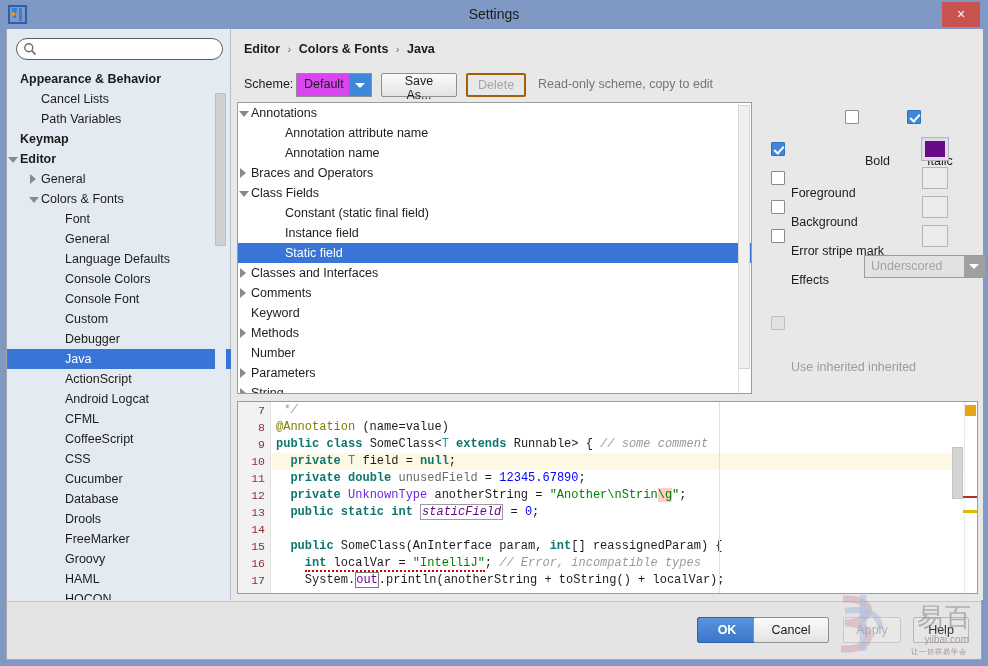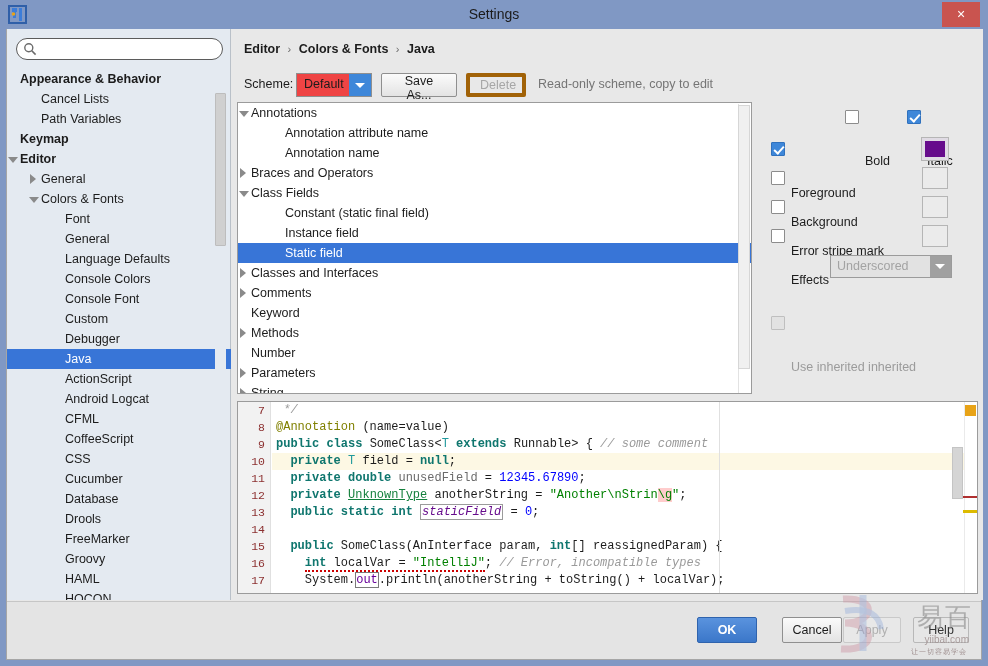--- a/index.html
+++ b/index.html
@@ -160,21 +160,21 @@
     position: absolute; left: 12px; top: 44px;
     height: 24px;
   }
   #scheme-label {
     position: absolute; left: 0; top: 4px;
     font-size: 12.5px; color: #1c1c1c;
   }
   #scheme-combo {
     position: absolute; left: 52px; top: 0;
     width: 76px; height: 24px;
-    background: #ef4444;
+    background: #d946ef;
     border: 1px solid #8f8f8f;
     cursor: pointer;
   }
   #scheme-combo-value {
     position: absolute; left: 7px; top: 3px;
     font-size: 12.5px; color: #1c1c1c;
   }
   #scheme-combo-arrow {
     position: absolute; right: 0; top: 0;
     width: 22px; height: 22px;
@@ -196,21 +196,21 @@
     font-size: 12.5px;
     font-family: "Liberation Sans", sans-serif;
     color: #1c1c1c;
     cursor: pointer;
     padding: 0 10px;
   }
   #save-as-btn { left: 137px; width: 76px; }
   #delete-btn {
     left: 222px; width: 60px;
     background: #e8e8e8;
-    border: 4px solid #a16207;
+    border: 2px solid #a16207;
     color: #a6a6a6;
     cursor: default;
   }
   #scheme-hint {
     position: absolute; left: 294px; top: 4px;
     font-size: 12.5px; color: #757575;
     white-space: nowrap;
   }
 
   
@@ -349,21 +349,21 @@
     padding-left: 4px;
     color: #1c1c1c;
   }
   .cline.hl { background: #fdf8e4; }
   .kw { color: #0f766e; font-weight: bold; }
   .ann { color: #808000; }
   .cmt { color: #9a9a9a; font-style: italic; }
   .str { color: #008000; }
   .num { color: #0000ff; }
   .typ { color: #20999d; }
-  .err { color: #15803d; text-decoration: underline; }
+  .err { color: #6d28d9; }
   .errbg { background: #ffcccc; color: #008000; }
   .fld { color: #6b6b6b; }
   .stat {
     font-style: italic;
     border: 1px solid #9b9b9b;
     padding: 0 1px;
   }
   .sout { border: 1px solid #7a7a7a; color: #660099; }
   .squig { border-bottom: 2px dotted #cc0000; }
   #margin-line {
@@ -417,25 +417,24 @@
     cursor: pointer;
   }
   #ok-btn {
     left: 690px; width: 60px;
     background: linear-gradient(#5a93de, #3b77c9);
     border: 1px solid #2f63ad;
     color: #ffffff;
     font-weight: bold;
   }
   #cancel-btn {
-    left: 746px; width: 60px;
+    left: 746px; width: 76px;
     background: linear-gradient(#fbfbfb, #e3e3e3);
     border: 1px solid #8f8f8f;
     color: #1c1c1c;
-    margin-left: 29px;
   }
   #apply-btn {
     left: 836px; width: 58px;
     background: #e8e8e8;
     border: 1px solid #c9c9c9;
     color: #b0b0b0;
     cursor: default;
   }
   #help-btn {
     left: 906px; width: 56px;
@@ -600,21 +599,21 @@
         <span class="swatch" style="left:160px; top:65px;"></span>
 
         <span class="cb" id="cb-err" style="left:9px; top:98px;"></span>
         <span class="attr-lbl" style="left:29px; top:96px;">Error stripe mark</span>
         <span class="swatch" style="left:160px; top:94px;"></span>
 
         <span class="cb" id="cb-eff" style="left:9px; top:127px;"></span>
         <span class="attr-lbl" style="left:29px; top:125px;">Effects</span>
         <span class="swatch" style="left:160px; top:123px;"></span>
 
-        <div id="effects-combo" style="top:153px;">
+        <div id="effects-combo" style="top:153px;margin-left:34px;">
           <span id="effects-combo-value">Underscored</span>
           <span id="effects-combo-arrow"></span>
         </div>
 
         <span class="cb disabled" style="left:9px; top:214px;"></span>
         <span class="attr-lbl disabled" style="left:29px; top:212px;">Use inherited inherited</span>
       </div>
 
       <div id="preview">
         <div id="gutter">

